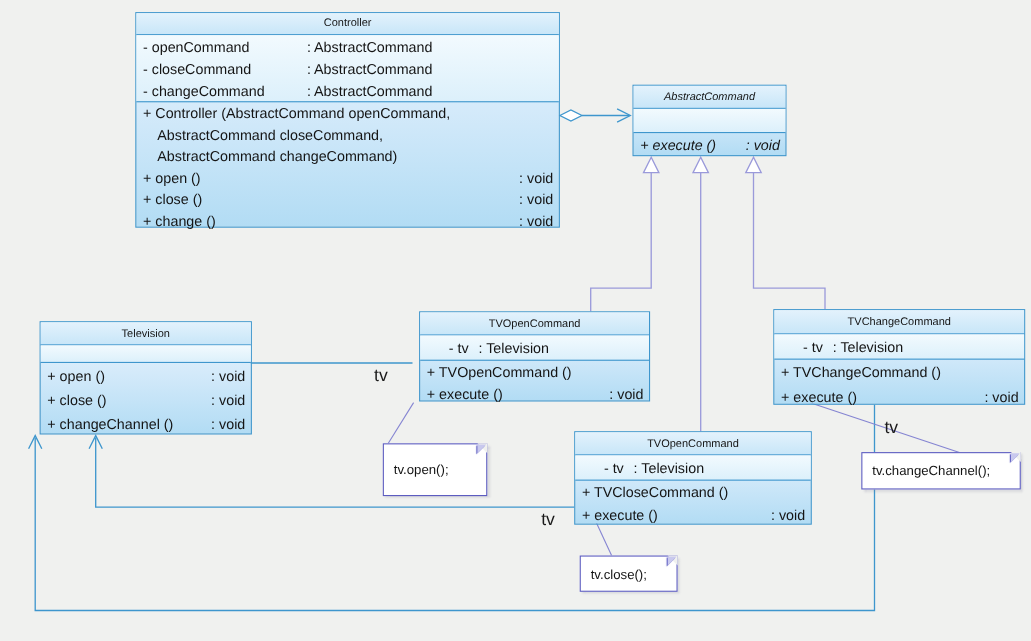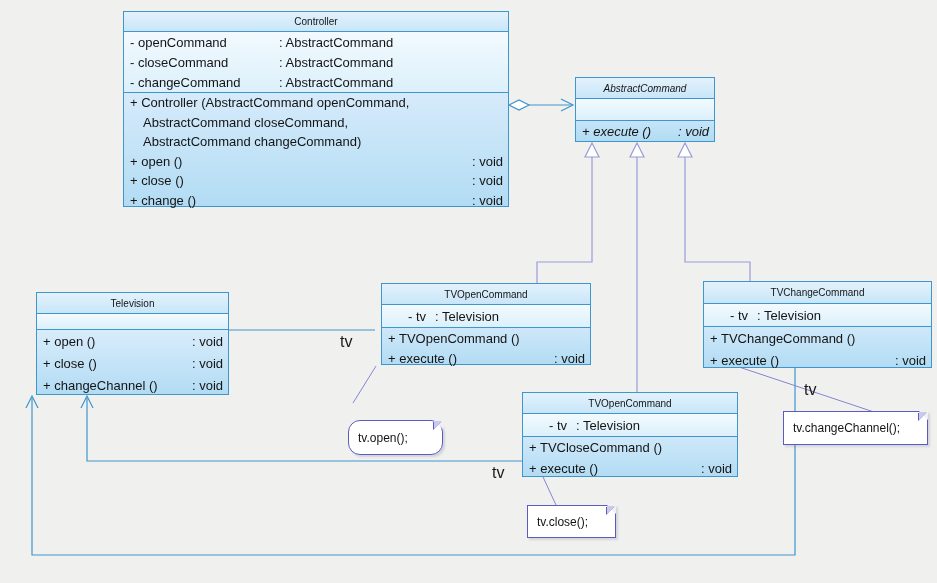--- a/index.html
+++ b/index.html
@@ -235,21 +235,21 @@
           <span class="lbl">+ TVCloseCommand ()</span>
           <span class="ret"></span>
         </div>
       <div class="mrow">
           <span class="lbl">+ execute ()</span>
           <span class="ret">: void</span>
         </div>
     </div>
   </div>
 
-  <div class="note" style="left:348px;top:420px;width:95px;height:35px;border-radius:12px;">
+  <div class="note" style="left:348px;top:403px;width:95px;height:48px;">
     <span>tv.open();</span>
   </div>
   <div class="note" style="left:527px;top:505px;width:89px;height:33px;">
     <span>tv.close();</span>
   </div>
   <div class="note" style="left:783px;top:411px;width:145px;height:34px;">
     <span>tv.changeChannel();</span>
   </div>
 
   <div class="edge-label" style="left:340px;top:333px;">tv</div>

